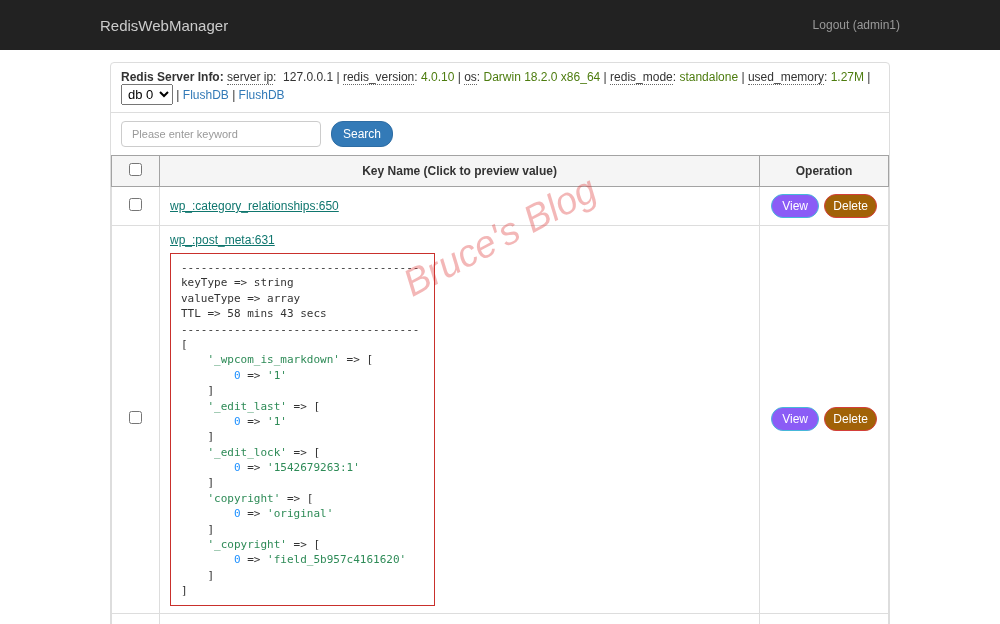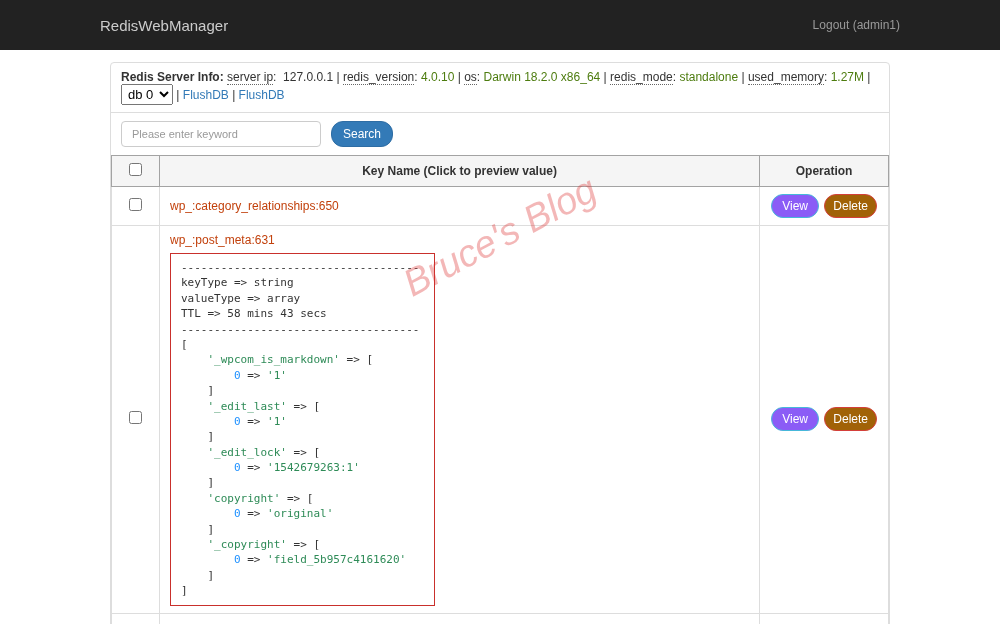--- a/index.html
+++ b/index.html
@@ -167,22 +167,23 @@
       width: 122px;
       text-align: center;
       white-space: nowrap;
     }
     
     .table td.op-col .btn {
       margin: 0 1px;
     }
     
     .key-link {
-      color: #c2410c;
-      cursor: pointer;
+      color: #0f766e;
+      cursor: pointer;
+      text-decoration: underline;
     }
     
     .preview-box {
       margin-top: 6px;
       border: 1px solid #c9302c;
       padding: 6px 10px;
       font-family: Menlo, Monaco, Consolas, monospace;
       font-size: 11px;
       line-height: 1.4;
       white-space: pre;

